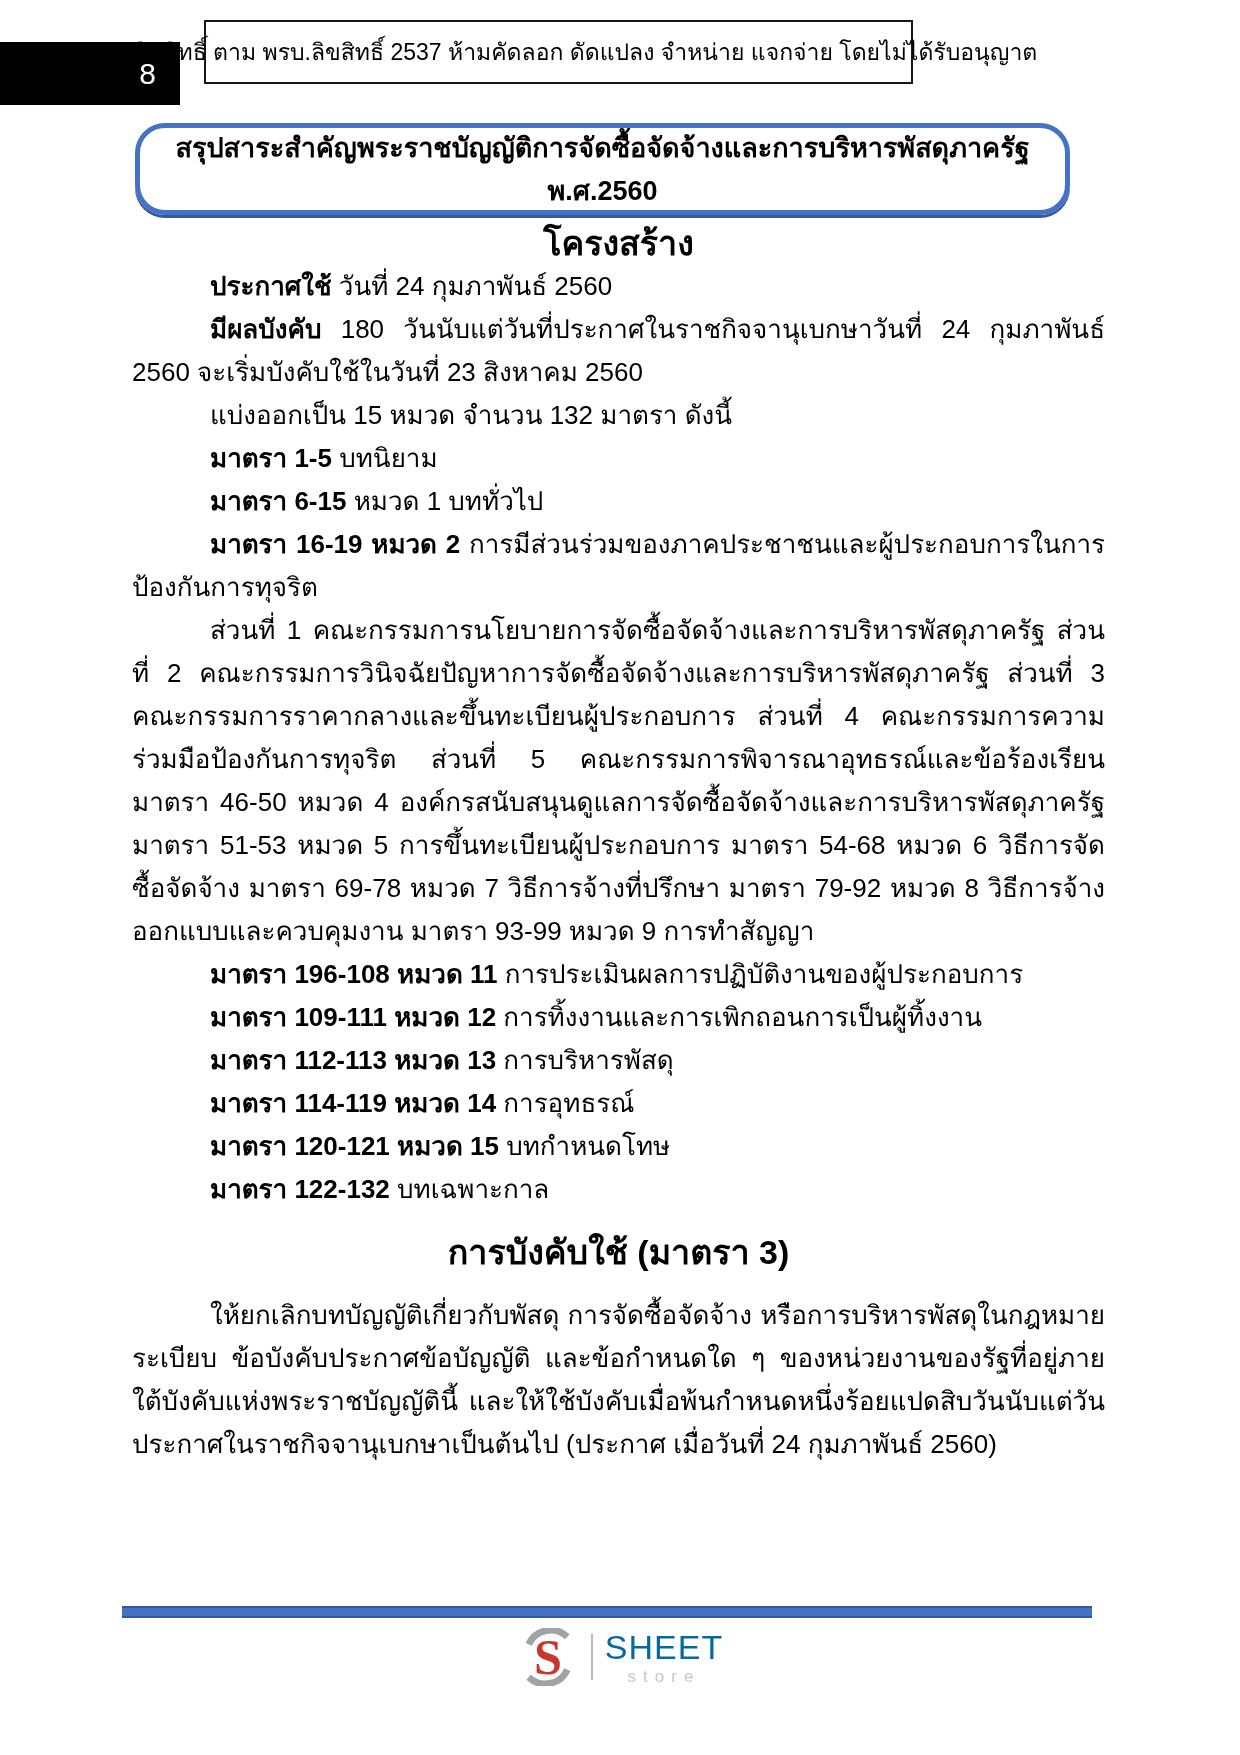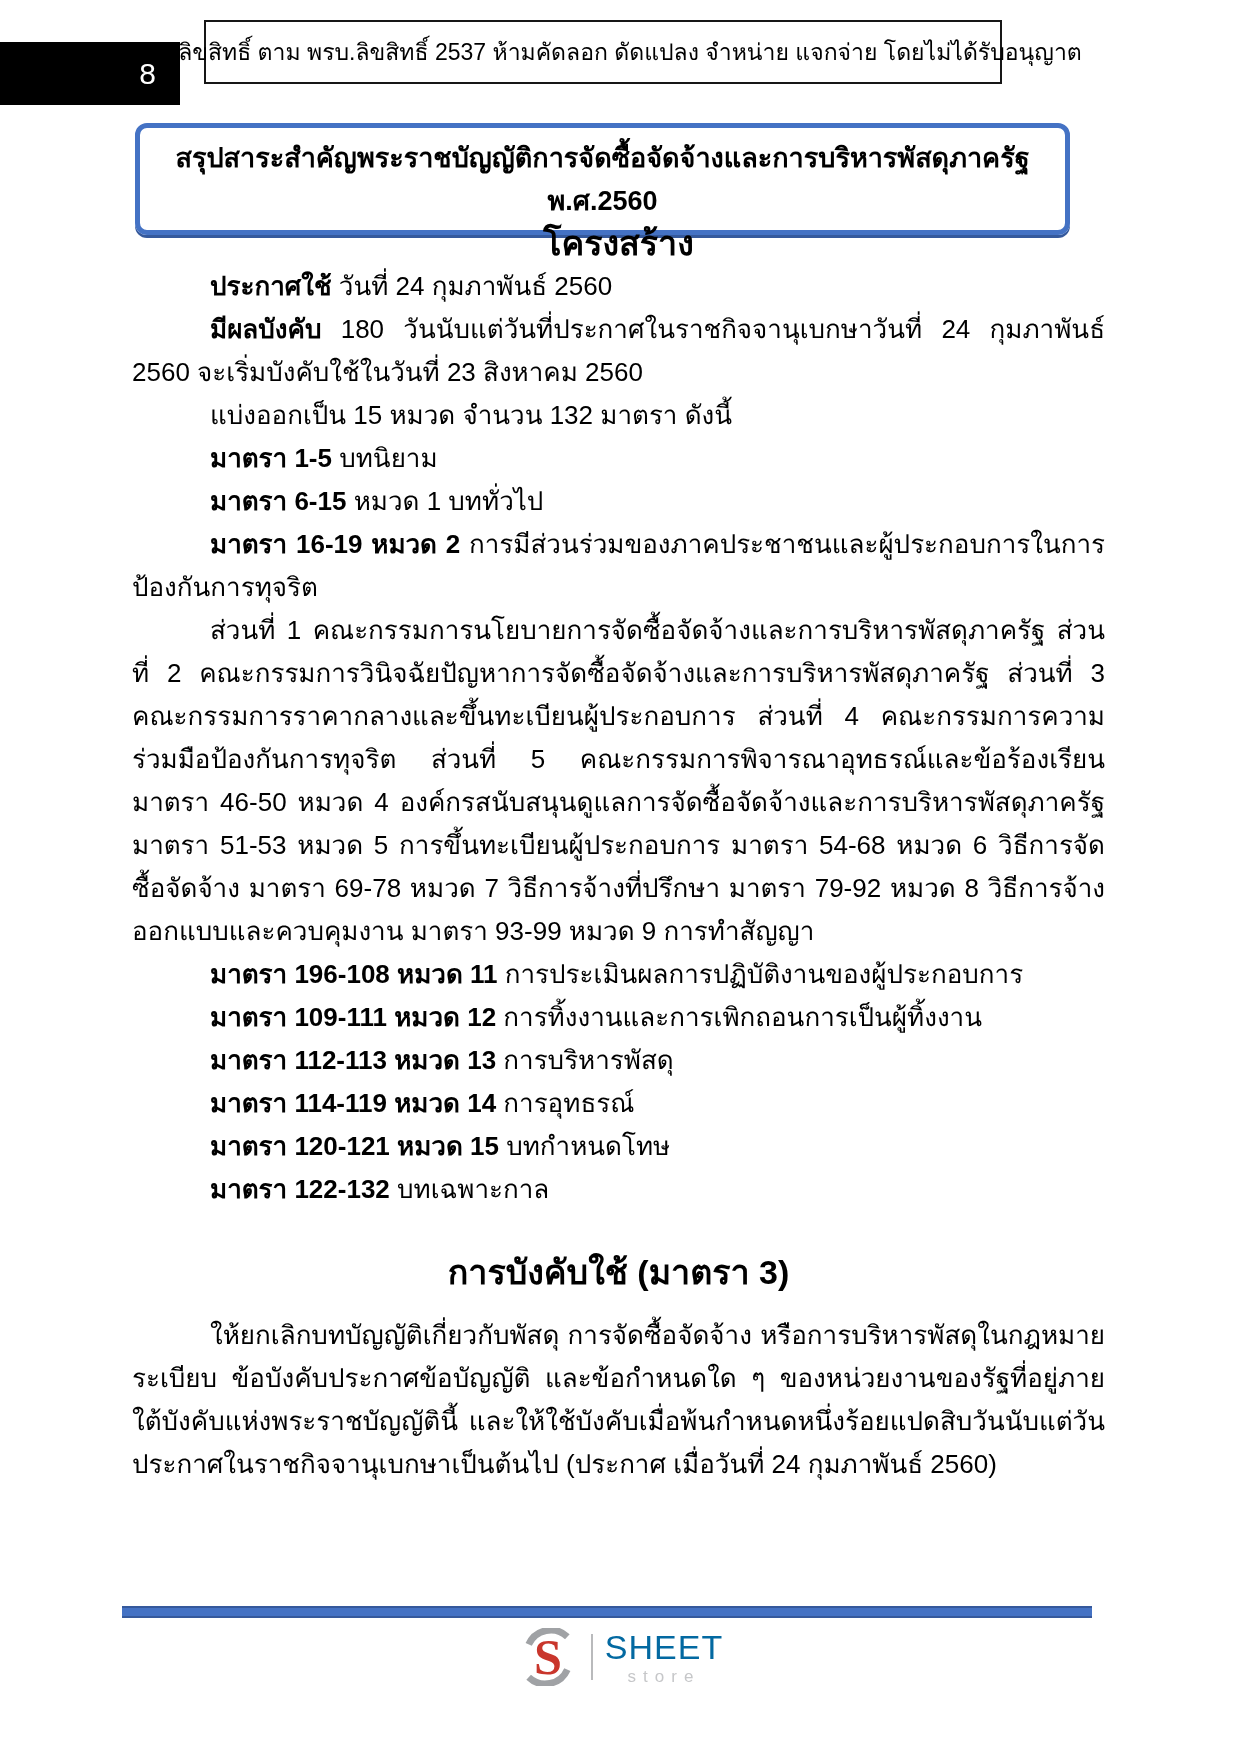--- a/index.html
+++ b/index.html
@@ -10,45 +10,45 @@
   }
 
   
   .page-number-box {
     position:absolute; left:0; top:42px; width:180px; height:63px;
     background:#000; color:#fff; box-sizing:border-box;
     display:flex; align-items:center; justify-content:flex-end;
     padding-right:24px; font-size:30px;
   }
   .copyright-box {
-    position:absolute; left:204px; top:20px; width:798px; height:64px;
+    position:absolute; left:204px; top:20px; width:709px; height:64px;
     border:2px solid #161616; box-sizing:border-box;
     display:flex; align-items:center; justify-content:center;
     font-size:23px; white-space:nowrap;
   }
 
   
   .title-box {
-    position:absolute; left:135px; top:123px; width:935px; height:112px;
-    border:5px solid #4472C4; border-radius:12px; box-sizing:border-box;
+    position:absolute; left:135px; top:123px; width:935px; height:92px;
+    border:5px solid #4472C4; border-radius:30px; box-sizing:border-box;
     box-shadow:0 3px 0 #35599c;
     display:flex; align-items:center; justify-content:center;
     font-size:27px; font-weight:bold; text-align:center; padding:0 30px;
   }
 
   
   .content {
     position:absolute; left:132px; top:222px; width:973px;
     font-size:26px; line-height:43px; text-align:justify;
   }
   .section-heading {
     font-size:34px; font-weight:bold; text-align:center;
     margin:0; line-height:43px;
   }
-  .section-heading.spaced { margin-top:40px; margin-bottom:20px; }
+  .section-heading.spaced { margin-top:20px; margin-bottom:20px; }
   p.para { margin:0; text-indent:78px; }
   p.para b { font-weight:bold; }
 
   
   .footer-bar {
     position:absolute; left:122px; top:1606px; width:970px; height:12px;
     background:#4472C4; box-sizing:border-box;
     border-top:2px solid #35599c; border-bottom:2px solid #35599c;
   }
   .logo {

